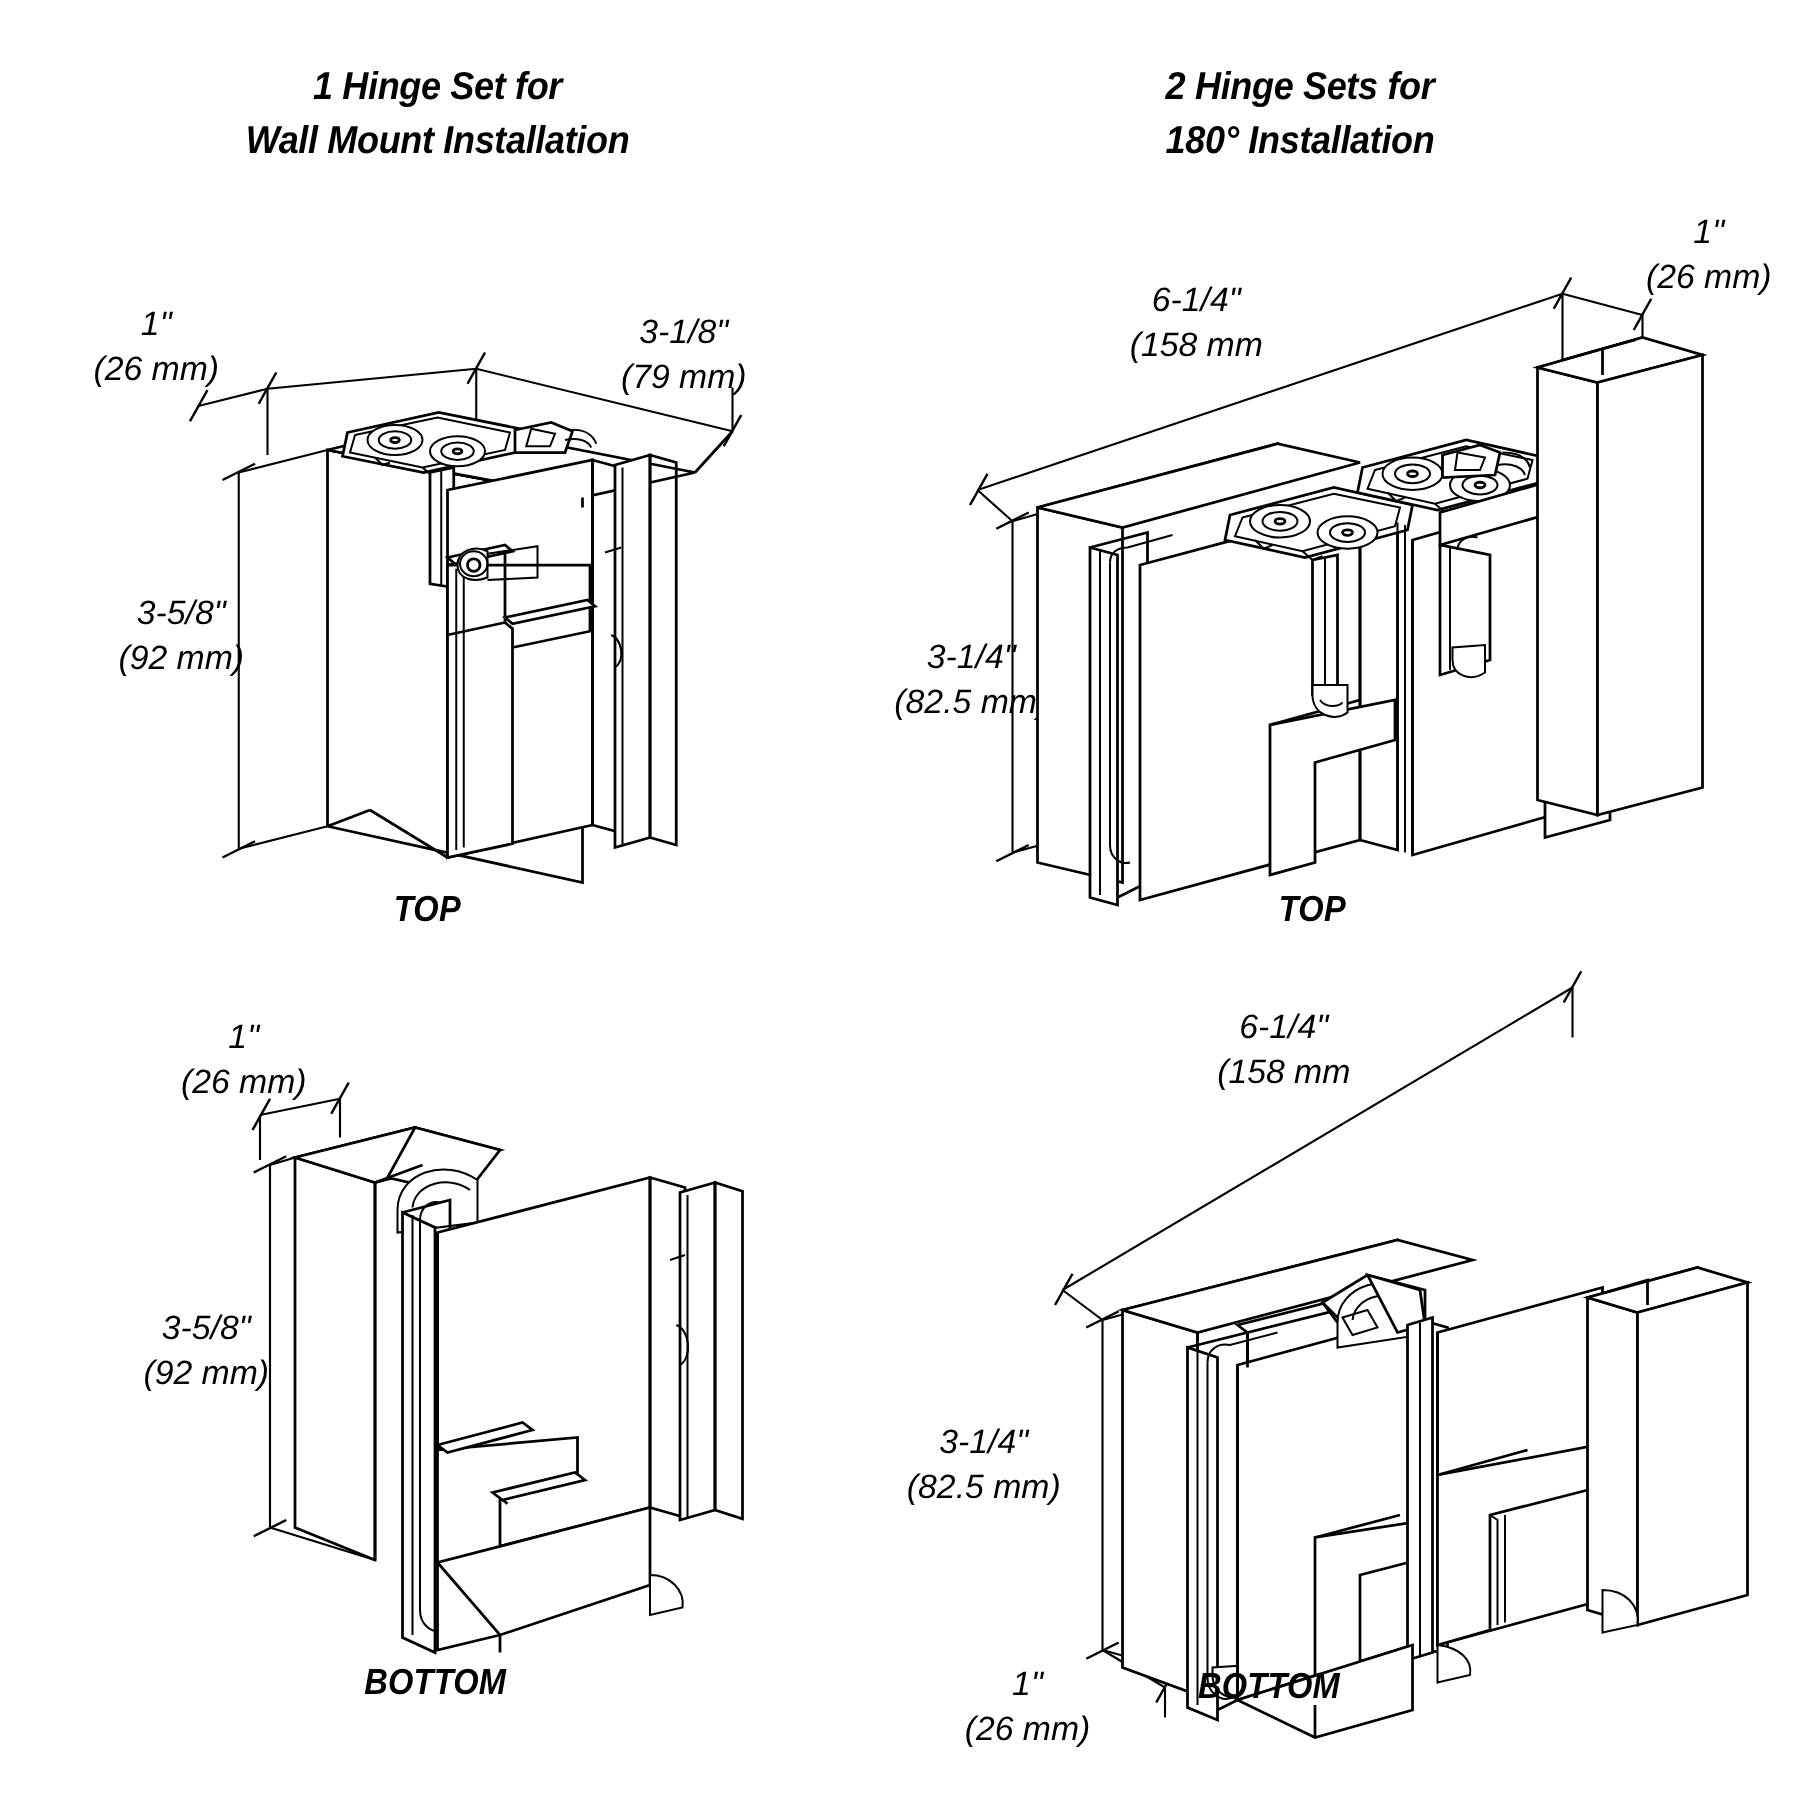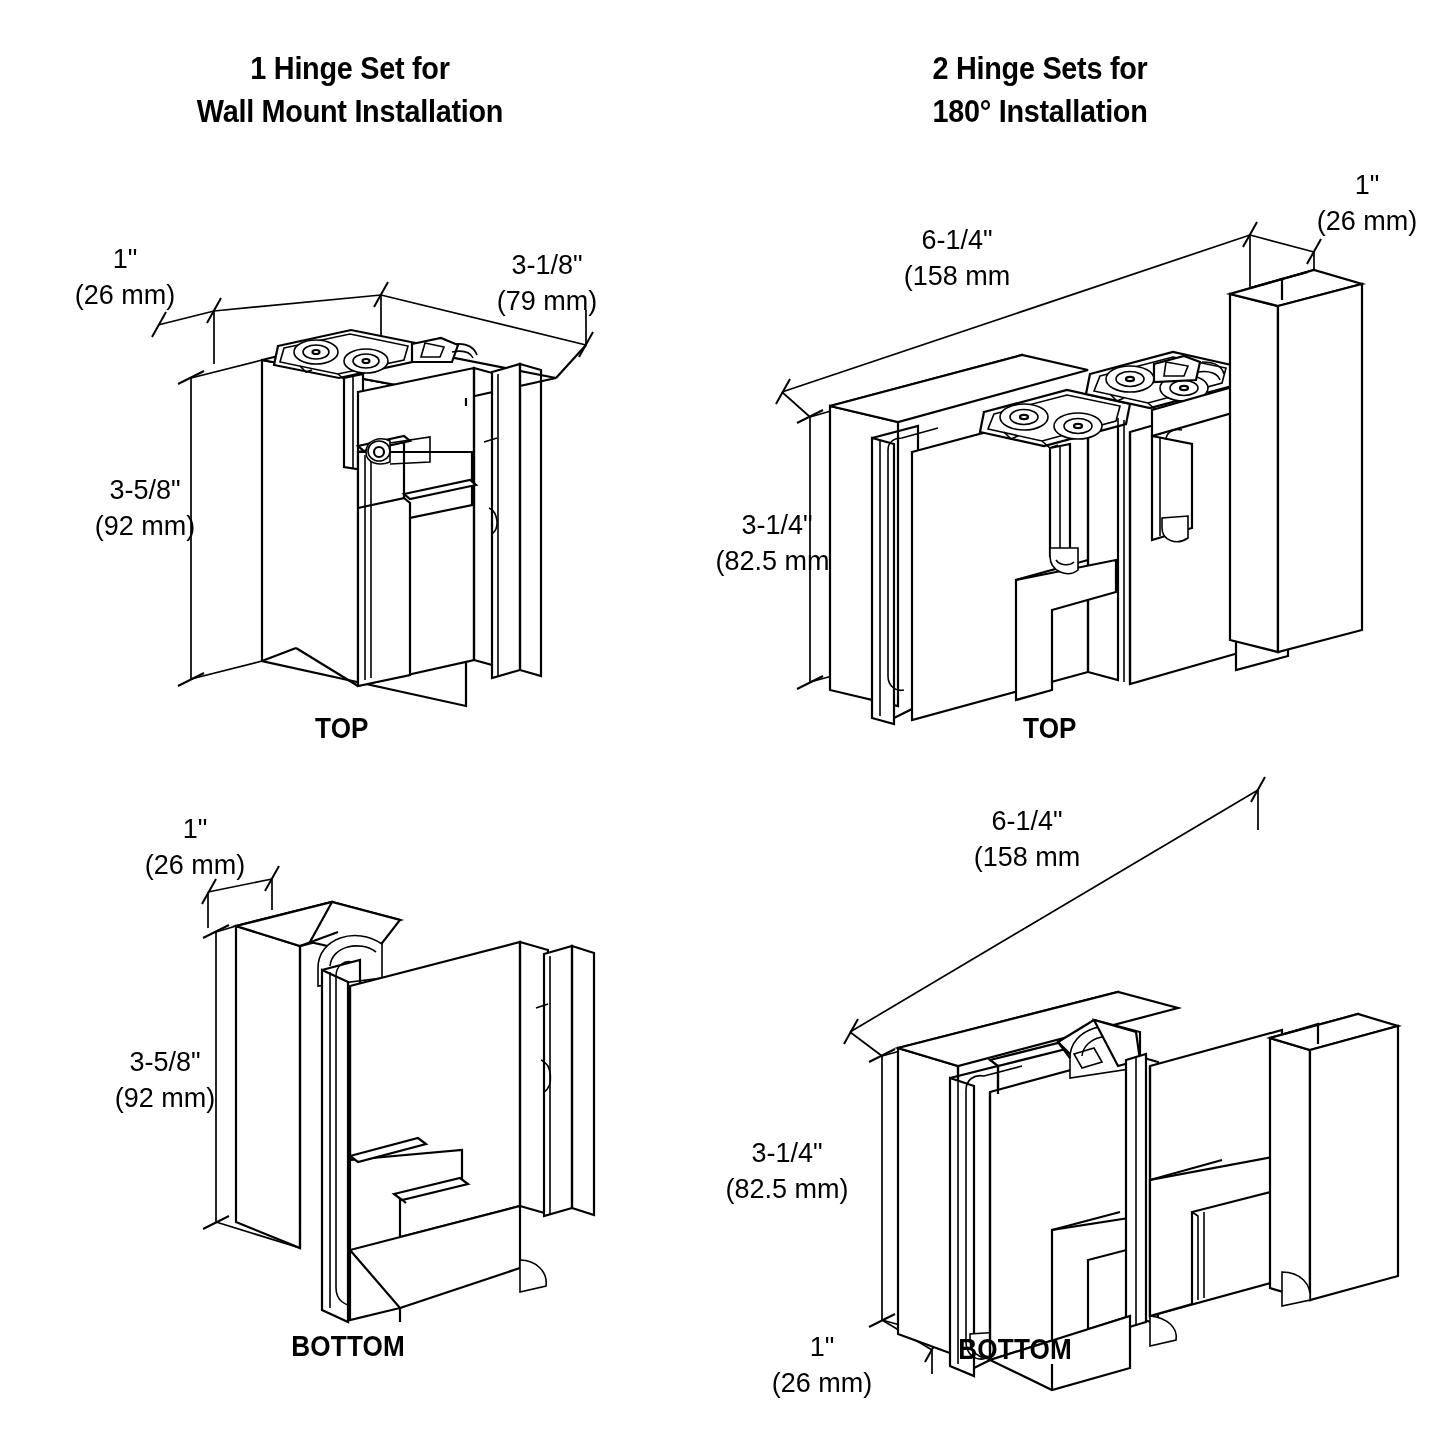--- a/index.html
+++ b/index.html
@@ -11,20 +11,21 @@
     width: 1445px;
     height: 1445px;
     font-family: "Liberation Sans", sans-serif;
     color: #000000;
     position: relative;
     overflow: hidden;
   }
   .sheet {
     position: absolute;
     inset: 0;
+    font-style: italic;
   }
   .panel {
     position: absolute;
   }
   .panel-heading {
     position: absolute;
     text-align: center;
     font-weight: bold;
     font-size: 31px;
     line-height: 1.38;

